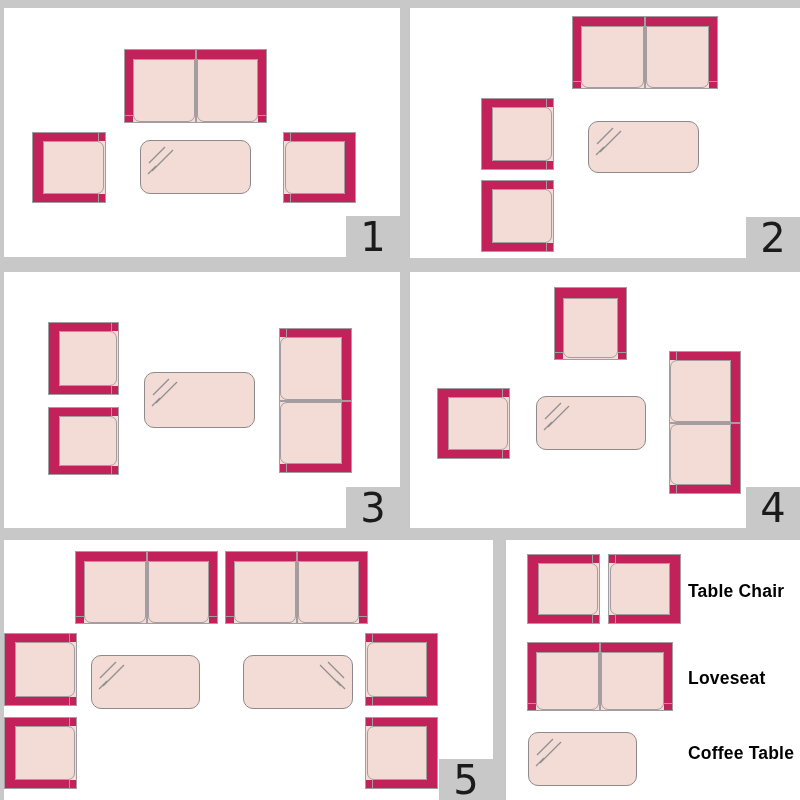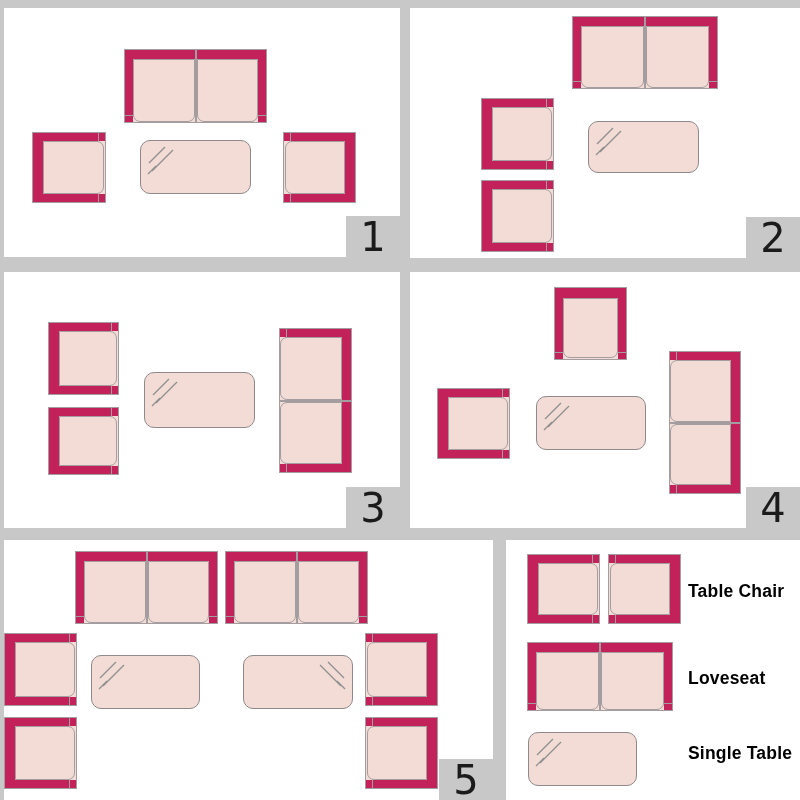--- a/index.html
+++ b/index.html
@@ -317,15 +317,15 @@
         </div>
       </div>
       <div class="legend-label" style="left: 182px; top: 138px;">Loveseat</div>
       <div class="piece table" style="left: 22px; top: 192px; width: 109px; height: 54px;">
         <svg width="34" height="34" viewBox="0 0 34 34" class="shine-svg" style="left: 2px;">
           <line x1="6" y1="20" x2="22" y2="4" stroke="var(--shine)" stroke-width="1.2"></line>
           <line x1="9" y1="28" x2="30" y2="7" stroke="var(--shine)" stroke-width="1.2"></line>
           <line x1="5" y1="31" x2="13" y2="23" stroke="var(--shine)" stroke-width="1.2"></line>
         </svg>
       </div>
-      <div class="legend-label" style="left: 182px; top: 213px;">Single Table</div>
+      <div class="legend-label" style="left: 182px; top: 213px;">Coffee Table</div>
     </div>
   </div>
 
 </body></html>

